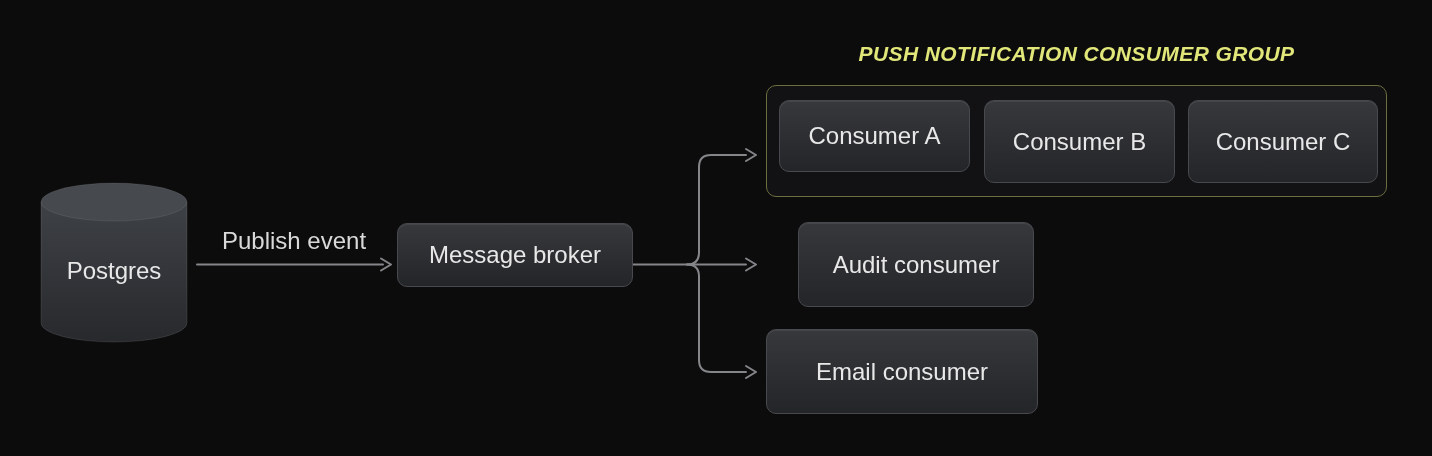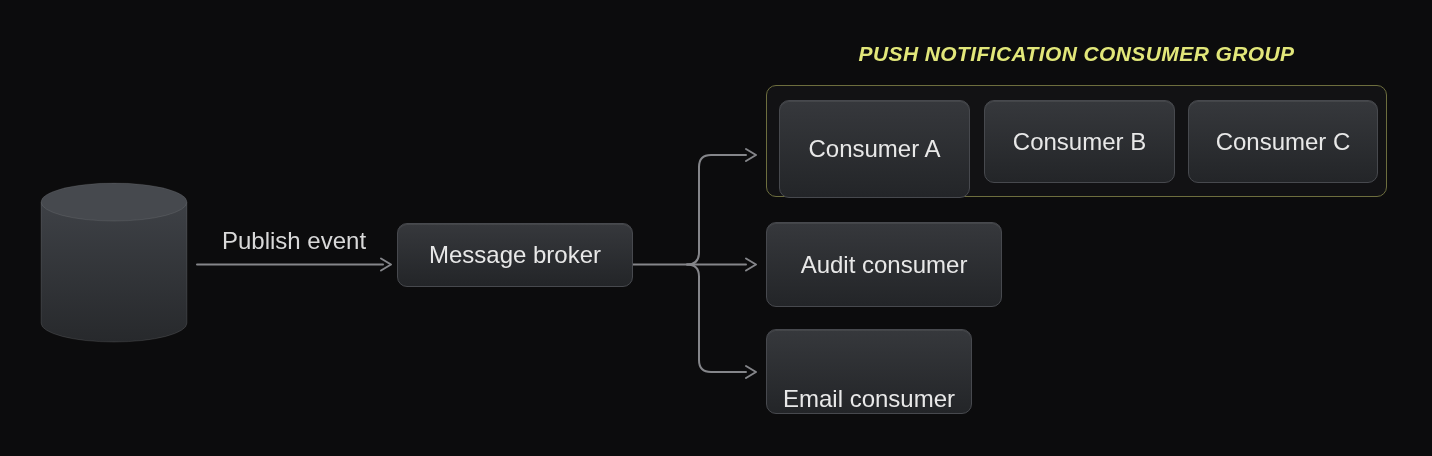--- a/index.html
+++ b/index.html
@@ -33,25 +33,25 @@
     border: 1px solid var(--node-border, #47494e);
     border-radius: 10px;
     display: flex;
     align-items: center;
     justify-content: center;
     color: var(--text, #e8e8e8);
     font-size: 24px;
     box-shadow: inset 0 1px 0 rgba(255,255,255,0.07);
   }
   .node-broker        { left: 397px;  top: 223px; width: 236px; height: 64px; }
-  .node-consumer-a    { left: 779px;  top: 100px; width: 191px; height: 98px; }
+  .node-consumer-a    { left: 779px;  top: 100px; width: 191px; height: 72px; }
   .node-consumer-b    { left: 984px;  top: 100px; width: 191px; height: 83px; }
   .node-consumer-c    { left: 1188px; top: 100px; width: 190px; height: 83px; }
-  .node-audit         { left: 766px;  top: 222px; width: 236px; height: 85px; text-align: right; }
-  .node-email         { left: 766px;  top: 329px; width: 206px; height: 85px; align-items: flex-end; }
+  .node-audit         { left: 798px;  top: 222px; width: 236px; height: 85px; text-align: right; }
+  .node-email         { left: 766px;  top: 329px; width: 272px; height: 85px; }
 
   .group-box {
     position: absolute;
     left: 766px; top: 85px;
     width: 621px; height: 112px;
     box-sizing: border-box;
     border: 1.5px solid var(--group-border, #6d6e3e);
     border-radius: 10px;
     background: #121214;
   }
@@ -116,20 +116,21 @@
     <svg width="148" height="161" viewBox="0 0 148 161">
       <defs>
         <linearGradient id="cylbody" x1="0" y1="0" x2="0" y2="1">
           <stop offset="0" stop-color="#3e4146"></stop>
           <stop offset="1" stop-color="#27292c"></stop>
         </linearGradient>
       </defs>
       <path d="M1,20 L1,141 A73,19 0 0 0 147,141 L147,20" fill="url(#cylbody)" stroke="rgba(255,255,255,0.10)" stroke-width="1"></path>
       <ellipse cx="74" cy="20" rx="73" ry="19" fill="#46494e" stroke="rgba(255,255,255,0.08)" stroke-width="1"></ellipse>
     </svg>
+    <span class="cyl-label">Postgres</span>
   </div>
 
   <div class="node node-broker">
     <span>Message broker</span>
   </div>
 
   <div class="group-title">PUSH NOTIFICATION CONSUMER GROUP</div>
   <div class="group-box"></div>
 
   <div class="node node-consumer-a">

